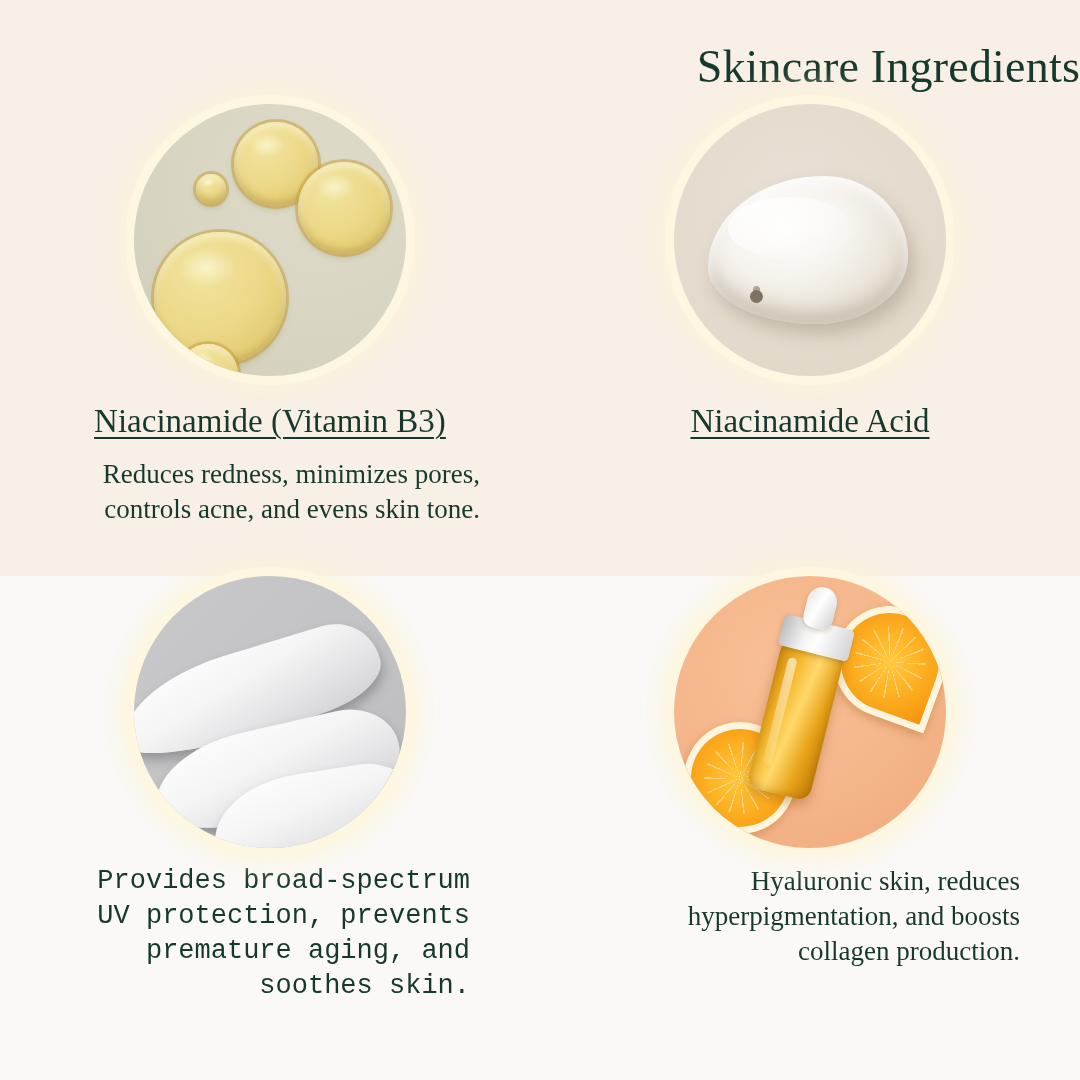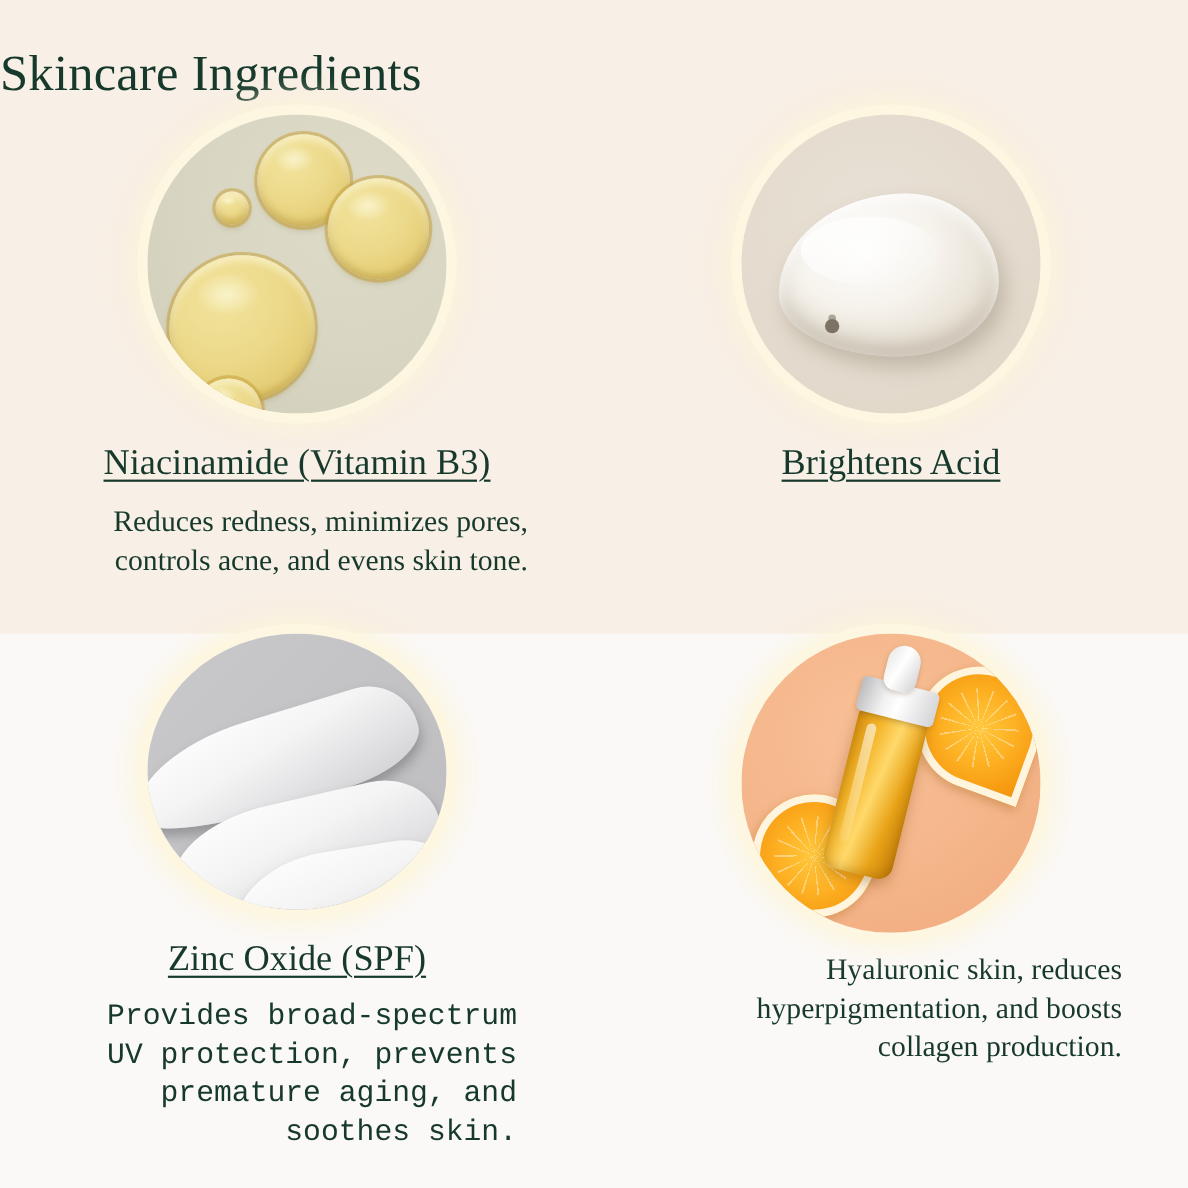--- a/index.html
+++ b/index.html
@@ -21,21 +21,21 @@
     position:absolute; left:0; width:1080px;
   }
   .bg-top    { top:0;    height:576px; background:#f8efe6; }
   .bg-bottom { top:576px; height:504px; background:#fbf9f8; }
 
   .page { position:absolute; inset:0; }
 
   
   .title {
     position:absolute; top:40px; left:0; width:1080px;
-    text-align:left;
+    text-align:right;
     font-size:46px;
     font-weight:400;
     color:#17392c;
     letter-spacing:.2px;
   }
 
   
   .grid {
     position:absolute; top:104px; left:0;
     width:1080px;
@@ -238,32 +238,31 @@
       <div class="desc">Reduces redness, minimizes pores, controls acne, and evens skin tone.</div>
     </div>
 
     <div class="card">
       <div class="thumb">
         <div class="scene gel-bg">
           <div class="blob"></div>
           <div class="blob-bubble"></div>
         </div>
       </div>
-      <div class="heading">Brightens Acid</div>
+      <div class="heading">Niacinamide Acid</div>
     </div>
 
     <div class="card narrow">
       <div class="thumb">
         <div class="scene cream-bg">
           <div class="swatch s1"></div>
           <div class="swatch s2"></div>
           <div class="swatch s3"></div>
         </div>
       </div>
-      <div class="heading">Zinc Oxide (SPF)</div>
       <div class="desc">Provides broad-spectrum UV protection, prevents premature aging, and soothes skin.</div>
     </div>
 
     <div class="card">
       <div class="thumb">
         <div class="scene vitc-bg">
           <div class="orange o1"></div>
           <div class="orange o2"></div>
           <div class="bottle">
             <div class="collar"></div>

